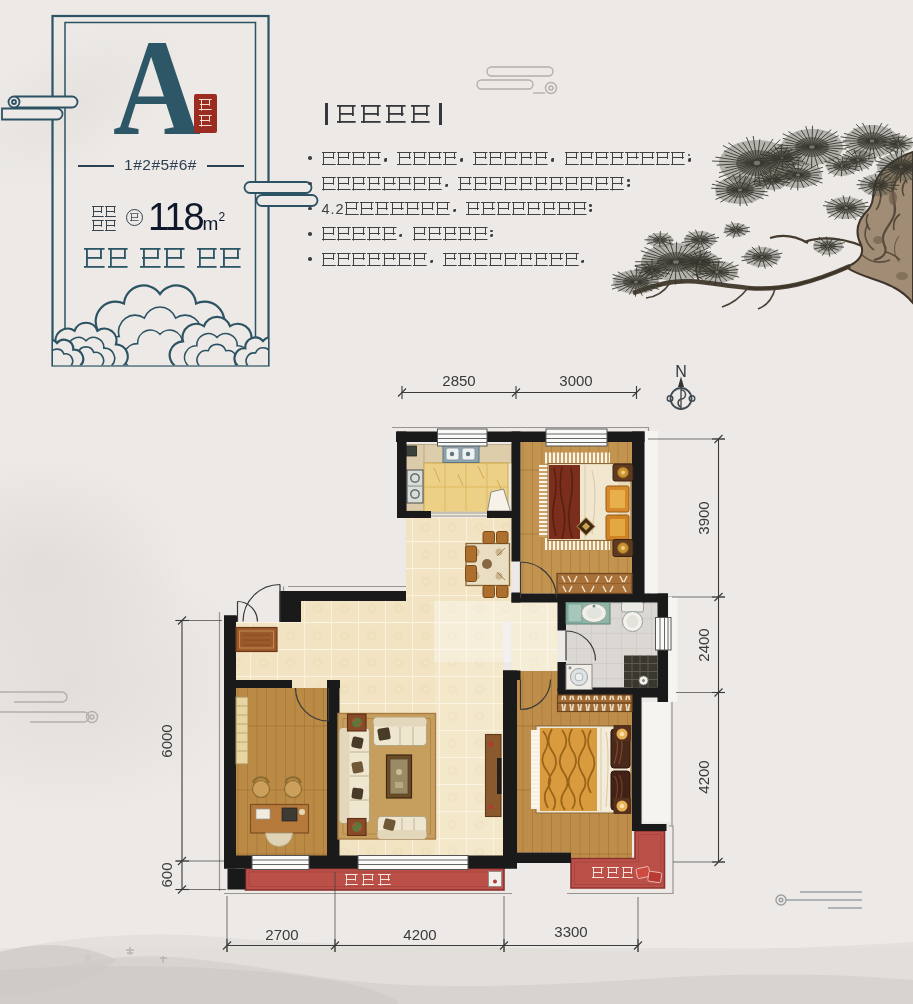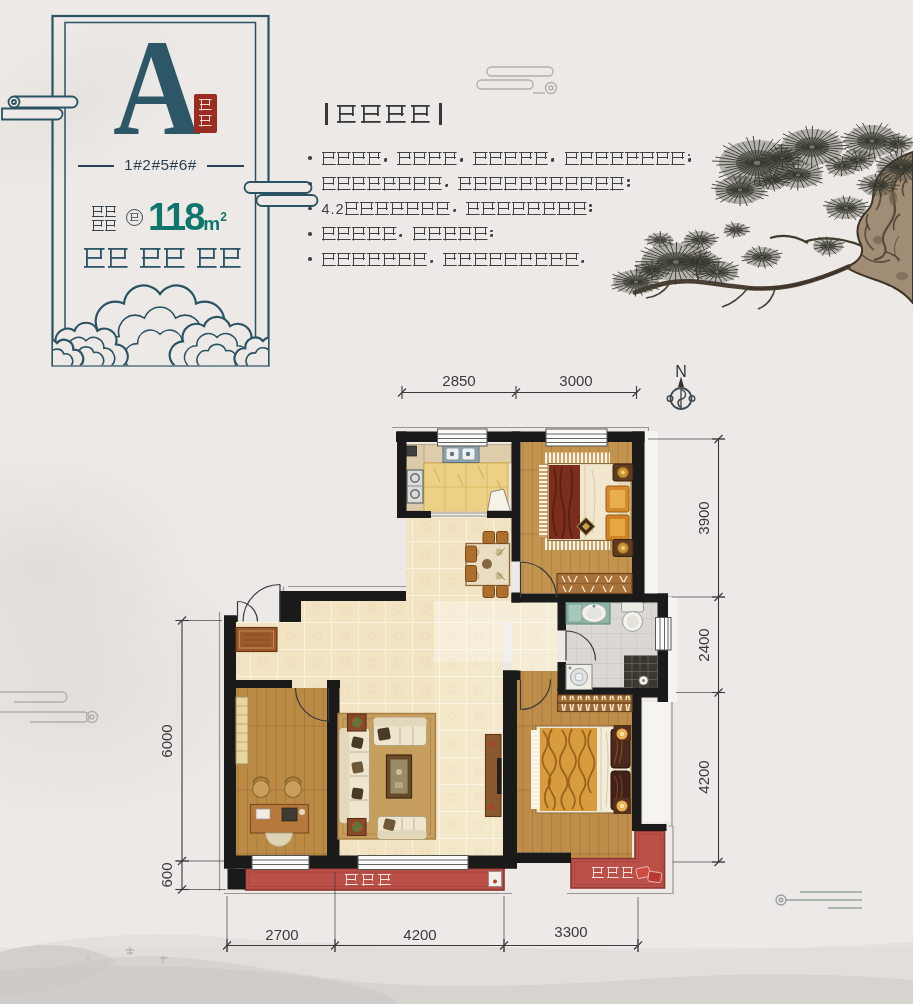--- a/index.html
+++ b/index.html
@@ -1064,21 +1064,21 @@
 <circle cx="692" cy="398.5" r="2.8" fill="none" stroke="#3f4a52" stroke-width="1.4"></circle>
       </g>
 </svg>
 <div class="ab" style="left:113px;top:20px;width:110px;font-family:'Liberation Serif',serif;font-weight:700;font-size:137px;line-height:1;color:#2d5766;transform:scaleX(0.89);transform-origin:left top">A</div>
     <div class="ab" style="left:194px;top:94px;width:23px;height:39px;background:#9c2b22;border-radius:2px;text-align:center;padding-top:3.5px;color:#f3ded2;font-size:13.5px;line-height:16px"><span class="z" style="margin:0"></span><br><span class="z" style="margin:0"></span></div>
     <div class="ab" style="left:78px;top:156px;width:165px;text-align:center;font-size:15.5px;font-weight:400;color:#2c4254;letter-spacing:0.5px">1#2#5#6#</div>
     <div class="ab" style="left:78px;top:164.5px;width:36px;height:2px;background:#2c4254"></div>
     <div class="ab" style="left:207px;top:164.5px;width:37px;height:2px;background:#2c4254"></div>
     <div class="ab" style="left:92px;top:206px;color:#37424c;font-size:12.5px;line-height:13px;font-weight:700"><span class="z"></span><span class="z" style="margin-right:0"></span><br><span class="z"></span><span class="z" style="margin-right:0"></span></div>
     <div class="ab" style="left:126px;top:209px;width:17px;height:17px;border:1.5px solid #37424c;border-radius:50%;color:#37424c;text-align:center;padding-top:3px;font-size:9px;line-height:9px"><span class="z" style="margin:0"></span></div>
-    <div class="ab" style="left:148px;top:198px;color:#0f766e;font-size:38px;font-weight:700;letter-spacing:-2px;line-height:1">118<span style="font-size:19px;letter-spacing:0">m</span><span style="font-size:12px;vertical-align:9px;letter-spacing:0">2</span></div>
+    <div class="ab" style="left:148px;top:198px;color:#0f172a;font-size:38px;font-weight:400;letter-spacing:-2px;line-height:1">118<span style="font-size:19px;letter-spacing:0">m</span><span style="font-size:12px;vertical-align:9px;letter-spacing:0">2</span></div>
     <div class="ab" style="left:84px;top:246px;color:#2c5666;font-size:22px"><span class="z" style="margin-right:3px"></span><span class="z" style="margin-right:12px"></span><span class="z" style="margin-right:3px"></span><span class="z" style="margin-right:12px"></span><span class="z" style="margin-right:3px"></span><span class="z" style="margin-right:0"></span></div>
     <div class="ab" style="left:325px;top:103px;display:flex;align-items:center;color:#35383c;font-size:21px">
       <div style="width:2.5px;height:22px;background:#35383c;margin-right:9px"></div>
       <span class="z" style="margin-right:5px"></span>
       <span class="z" style="margin-right:5px"></span>
       <span class="z" style="margin-right:5px"></span>
       <span class="z" style="margin-right:9px"></span>
       <div style="width:2.5px;height:22px;background:#35383c"></div>
     </div>
     <div class="ab" style="left:308px;top:149.5px;color:#3f4043;font-size:15.2px;line-height:1"><span style="display:inline-block;width:3.5px;height:3.5px;border-radius:50%;background:#3f4043;vertical-align:4px;margin-right:10px"></span><span class="z"></span><span class="z"></span><span class="z"></span><span class="z"></span><span class="p"></span><span class="z"></span><span class="z"></span><span class="z"></span><span class="z"></span><span class="p"></span><span class="z"></span><span class="z"></span><span class="z"></span><span class="z"></span><span class="z"></span><span class="p"></span><span class="z"></span><span class="z"></span><span class="z"></span><span class="z"></span><span class="z"></span><span class="z"></span><span class="z"></span><span class="z"></span><span class="p p2"></span></div>

